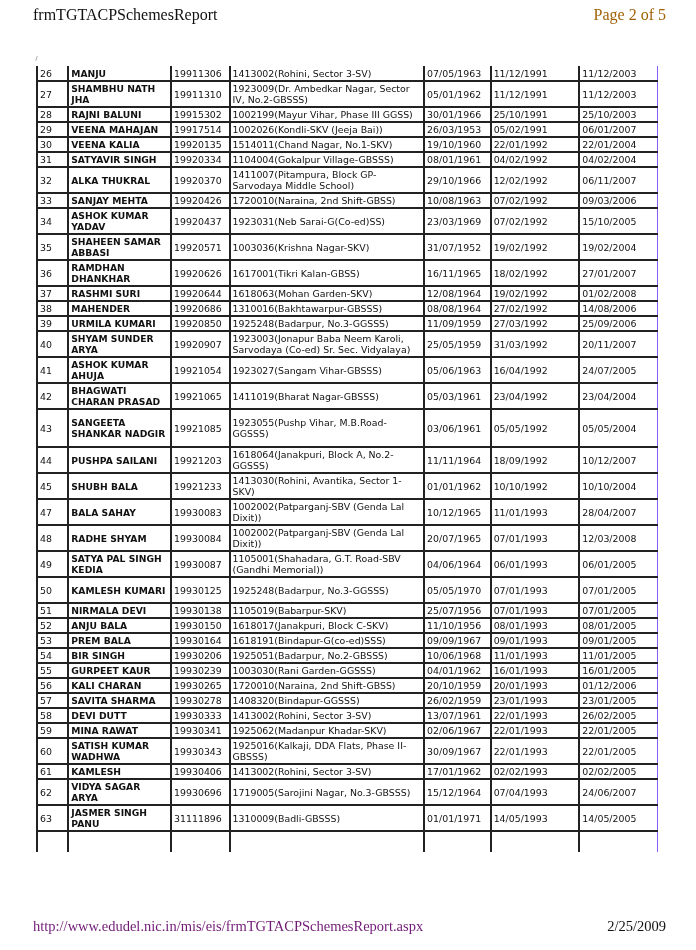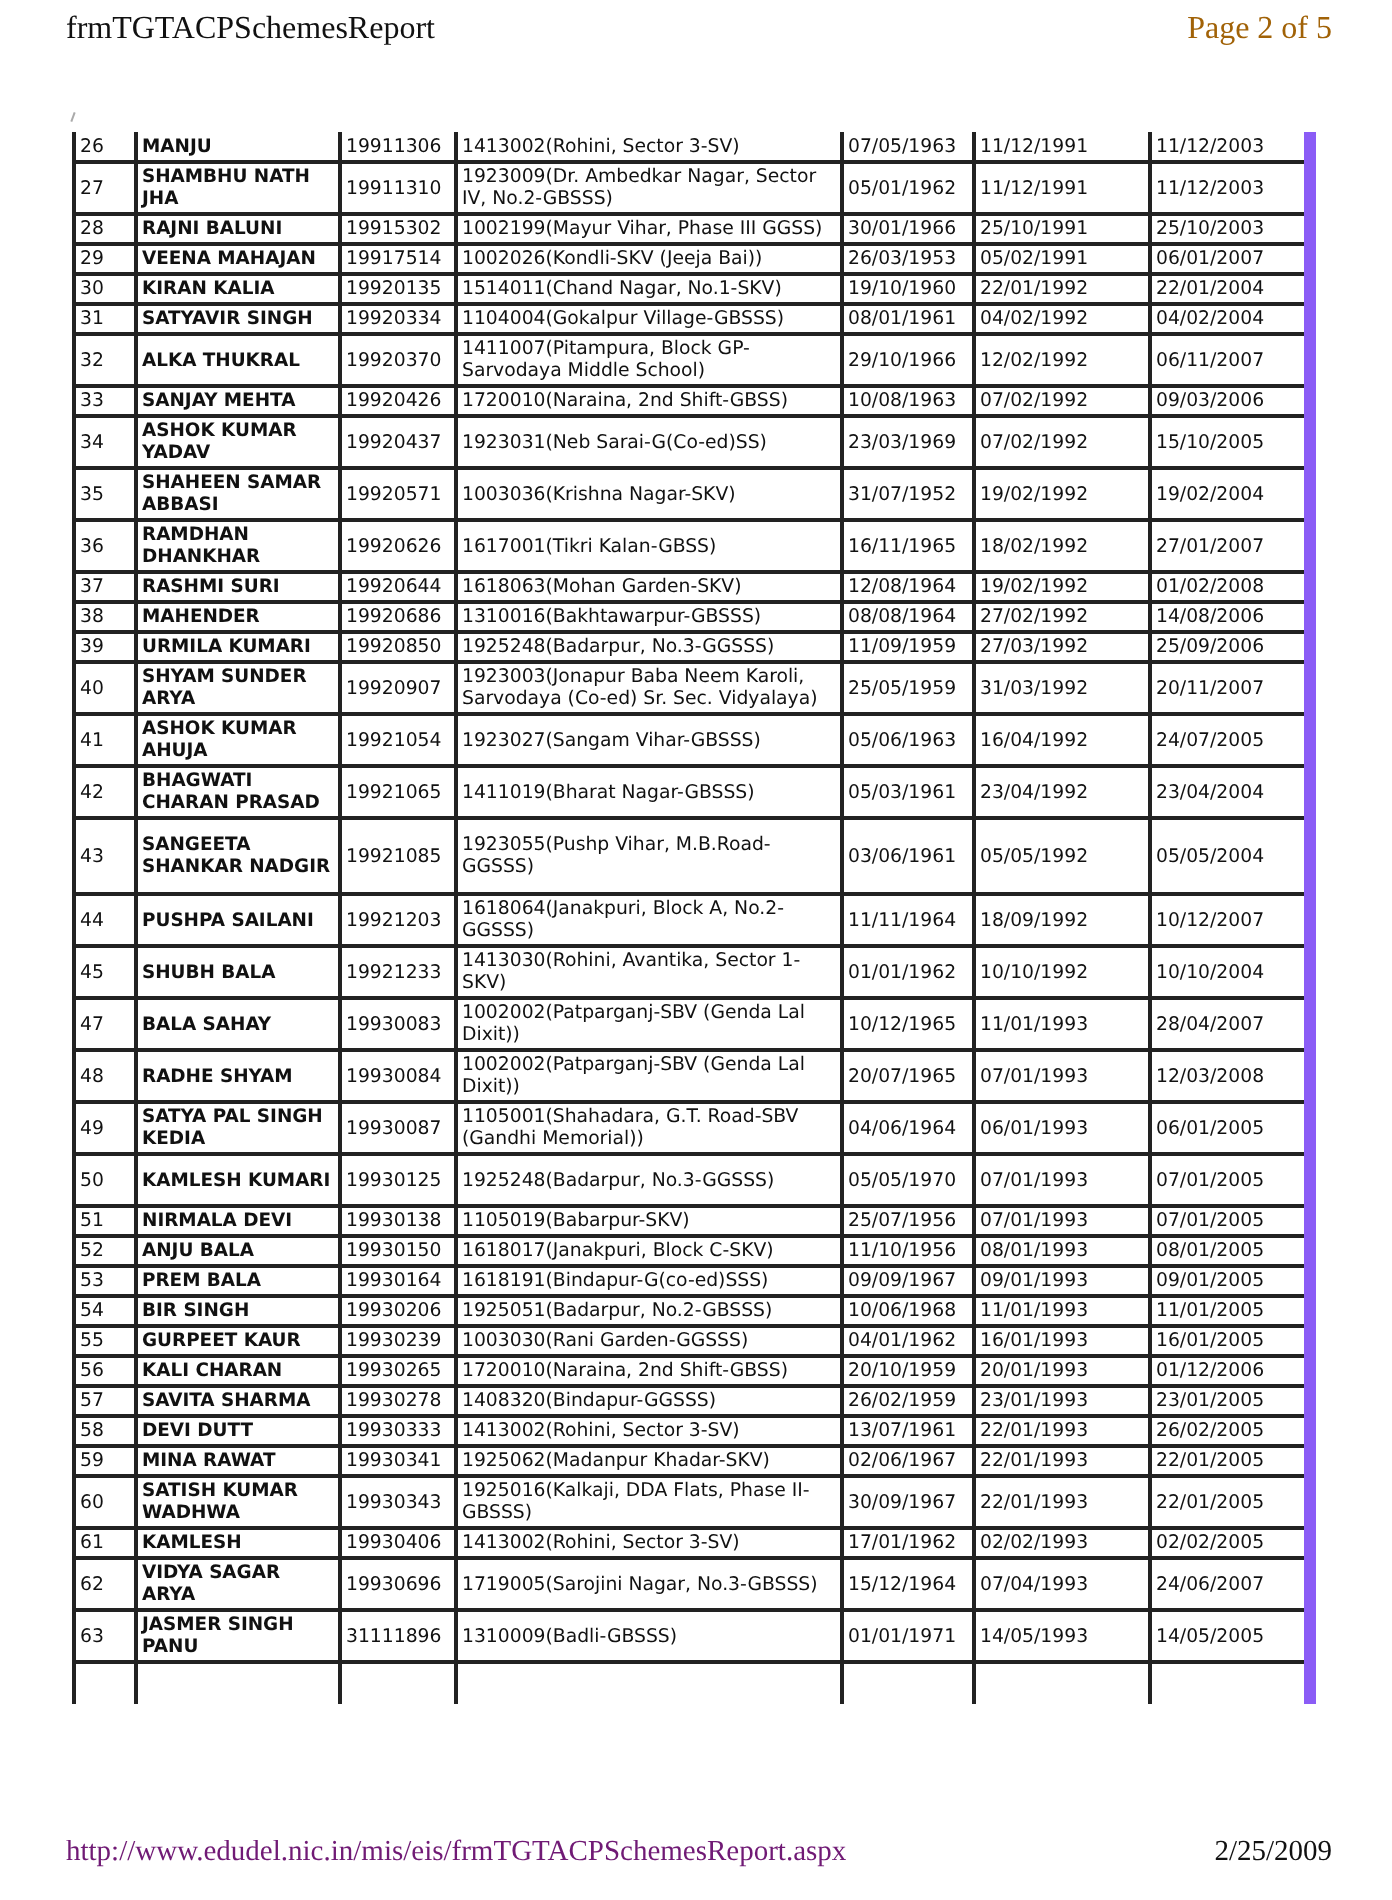--- a/index.html
+++ b/index.html
@@ -3,21 +3,21 @@
 <meta charset="utf-8">
 <style>
   html, body { margin: 0; padding: 0; background: #ffffff; }
   body { width: 696px; height: 950px; position: relative; overflow: hidden; color: #111; }
   .hdr-title { position: absolute; left: 33px; top: 6px; font-family: "Liberation Serif", serif; font-size: 16px; color: #111; }
   .hdr-page { position: absolute; right: 30px; top: 6px; font-family: "Liberation Serif", serif; font-size: 16px; color: #a16207; }
   .tick { position: absolute; left: 36px; top: 56px; width: 1px; height: 5px; background: #aaa; transform: rotate(20deg); }
   table.report { position: absolute; left: 36px; top: 66px; border-collapse: collapse; table-layout: fixed; width: 622px;
     font-family: "DejaVu Sans", sans-serif; font-size: 9.4px; line-height: 11px; }
   table.report td { border-left: 2px solid #222; border-bottom: 2px solid #222; padding: 0 2px; vertical-align: middle; overflow: hidden; }
-  table.report td:last-child { border-right: 6px solid #8b5cf6; }
+  table.report td:last-child { border-right: 1px solid #8b5cf6; }
   table.report tr { height: 15px; padding-left: 48px; }
   table.report tr.two { height: 26px; }
   table.report tr.three { height: 38px; }
   td.c-sno { width: 25px; }
   td.c-name { width: 96px; font-weight: bold; font-size: 9.2px; }
   td.c-id { width: 52px; }
   td.c-school { width: 187px; }
   td.c-dob { width: 60px; }
   td.c-join { width: 82px; }
   td.c-acp { width: 72px; }
@@ -65,21 +65,21 @@
         <td class="c-sno">29</td>
         <td class="c-name">VEENA MAHAJAN</td>
         <td class="c-id">19917514</td>
         <td class="c-school">1002026(Kondli-SKV (Jeeja Bai))</td>
         <td class="c-dob">26/03/1953</td>
         <td class="c-join">05/02/1991</td>
         <td class="c-acp">06/01/2007</td>
       </tr>
       <tr>
         <td class="c-sno">30</td>
-        <td class="c-name">KIRAN KALIA</td>
+        <td class="c-name">VEENA KALIA</td>
         <td class="c-id">19920135</td>
         <td class="c-school">1514011(Chand Nagar, No.1-SKV)</td>
         <td class="c-dob">19/10/1960</td>
         <td class="c-join">22/01/1992</td>
         <td class="c-acp">22/01/2004</td>
       </tr>
       <tr>
         <td class="c-sno">31</td>
         <td class="c-name">SATYAVIR SINGH</td>
         <td class="c-id">19920334</td>

